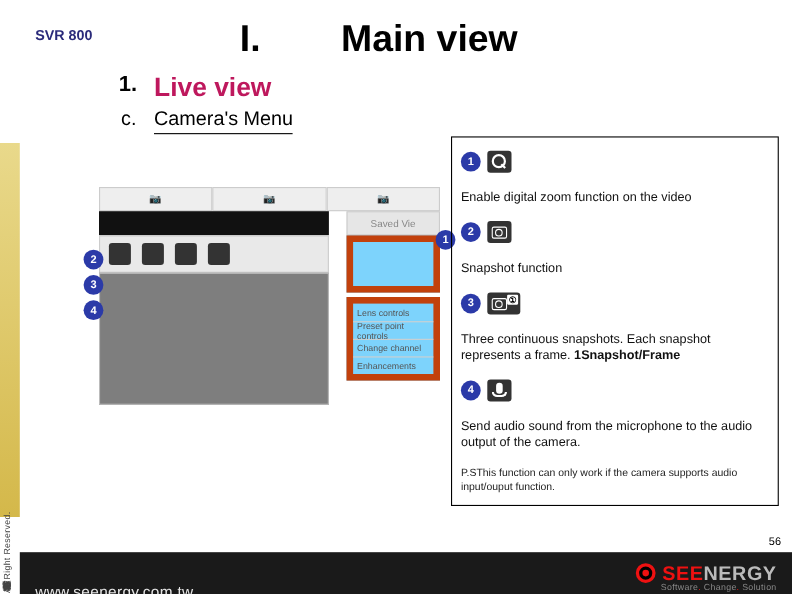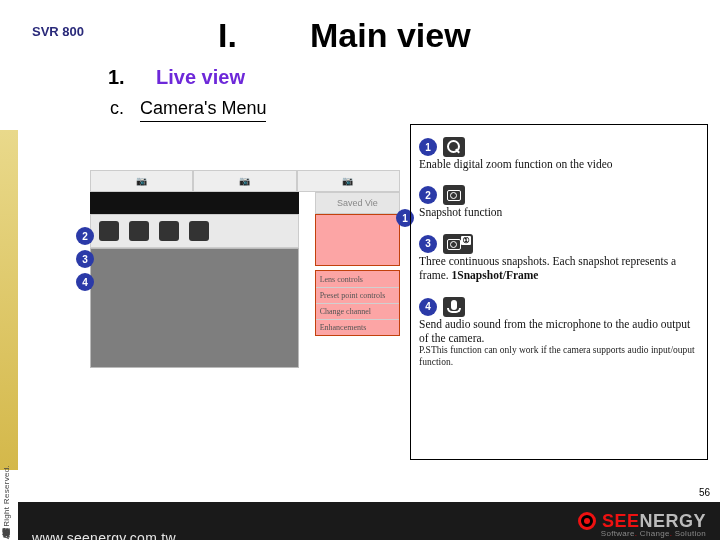--- a/index.html
+++ b/index.html
@@ -2,21 +2,21 @@
 <html><head>
 <meta charset="utf-8">
 <style>
   * { box-sizing: border-box; margin: 0; padding: 0; }
   body { width: 720px; height: 540px; font-family: Arial, sans-serif; position: relative; background: #fff; overflow: hidden; }
   .slide { width: 720px; height: 540px; position: relative; padding-left: 48px; }
   .header-label { position: absolute; top: 24px; left: 32px; font-size: 13px; font-weight: bold; color: #2a2a7a; }
   .title-num { position: absolute; top: 16px; left: 218px; font-size: 34px; font-weight: bold; color: #000; }
   .title-text { position: absolute; top: 16px; left: 310px; font-size: 34px; font-weight: bold; color: #000; }
   .h1-num { position: absolute; top: 66px; left: 108px; font-size: 20px; font-weight: bold; color: #000; }
-  .h1-text { position: absolute; top: 66px; left: 156px; font-size: 20px; font-weight: bold; color: #6d28d9; }
+  .h1-text { position: absolute; top: 66px; left: 140px; font-size: 24px; font-weight: bold; color: #be185d; }
   .h2-num { position: absolute; top: 98px; left: 110px; font-size: 18px; color: #000; }
   .h2-text { position: absolute; top: 98px; left: 140px; font-size: 18px; color: #000; }
   .h2-text::after { content:""; display:block; height:1px; background:#000; margin-top:2px; }
 
   .sidebar { position: absolute; left: 0; top: 130px; width: 18px; height: 340px; background: linear-gradient(180deg,#e9d98b,#d4b84a); }
   .sidebar-text { position: absolute; left: 2px; top: 465px; width: 16px; font-size: 8px; color: #444; writing-mode: vertical-rl; transform: rotate(180deg); white-space: nowrap; letter-spacing: .3px;}
 
   
   .mock { position: absolute; left: 90px; top: 170px; width: 310px; }
   .mock-top { height: 22px; display:flex; }
@@ -25,21 +25,21 @@
   .mock-left { width: 220px; }
   .tabbar { height: 22px; background:#111; display:flex; color:#fff; font-size:10px; }
   .tab { flex:1; display:flex; align-items:center; justify-content:center; }
   .tab.mid { background:#222; }
   .mf { height: 18px; background:#1a1a1a; color:#fff; font-size:10px; padding-left:6px; display:flex; align-items:center; }
   .toolbar { height: 34px; background:#e9e9e9; display:flex; align-items:center; gap:10px; padding:0 8px; border:1px solid #ccc;}
   .ti { width:20px; height:20px; background:#333; border-radius:3px; }
   .videoarea { height: 120px; background:#7e7e7e; border:1px solid #bbb; }
   .mock-right { width: 90px; margin-left: 16px; }
   .saved { height: 22px; background:#e6e6e6; font-size:9px; color:#888; display:flex; align-items:center; justify-content:center; border:1px solid #ccc;}
-  .panel { background:#fca5a5; border:1px solid #c2410c;font-family:Liberation Serif, serif; }
+  .panel { background:#7dd3fc; border:6px solid #c2410c; }
   .panel .row { height: 16px; border-top:1px solid #d0d0d0; font-size:8px; color:#555; padding-left:4px; display:flex; align-items:center;}
   .panel .row:first-child{border-top:0;}
 
   
   .bubble { position:absolute; width:18px; height:18px; border-radius:50%; background:#2b3aa8; color:#fff; font-size:10px; font-weight:bold; display:flex; align-items:center; justify-content:center; }
   .b2 { left: 76px; top: 227px; }
   .b3 { left: 76px; top: 250px; }
   .b4 { left: 76px; top: 273px; }
 
   
@@ -49,21 +49,21 @@
   .ricon { width:22px; height:20px; background:#333; border-radius:3px; position:relative; flex-shrink:0;}
   .ricon.zoom::after{content:"";position:absolute;width:9px;height:9px;border:2px solid #fff;border-radius:50%;left:4px;top:3px;}
   .ricon.zoom::before{content:"";position:absolute;width:5px;height:2px;background:#fff;left:12px;top:13px;transform:rotate(45deg);}
   .ricon.cam::after{content:"";position:absolute;width:12px;height:9px;border:1px solid #fff;border-radius:2px;left:4px;top:5px;}
   .ricon.cam::before{content:"";position:absolute;width:5px;height:5px;border:1px solid #fff;border-radius:50%;left:7px;top:7px;}
   .ricon.cam3 { width:30px; }
   .ricon.cam3 .badge{position:absolute;right:2px;top:2px;background:#fff;color:#000;width:10px;font-size:8px;font-weight:bold;text-align:center;border-radius:1px;}
   .ricon.cam3::after{content:"";position:absolute;width:12px;height:9px;border:1px solid #fff;border-radius:2px;left:4px;top:5px;}
   .ricon.mic::after{content:"";position:absolute;width:6px;height:10px;background:#fff;border-radius:3px;left:8px;top:3px;}
   .ricon.mic::before{content:"";position:absolute;width:10px;height:3px;border-bottom:2px solid #fff;border-left:2px solid #fff;border-right:2px solid #fff;border-radius:0 0 6px 6px;left:4px;top:11px;}
-  .rtext { font-size:11.5px; color:#111; line-height:1.25; margin-top:0;font-family:Liberation Serif, serif; }
+  .rtext { font-size:11.5px; color:#111; line-height:1.25; margin-top:16px; }
   .rtext.small { font-size:9.5px; color:#222; }
   .rtext b { font-weight:bold; }
 
   
   .footer { position:absolute; left:18px; right:0; bottom:0; height:38px; background:#1a1a1a; display:flex; align-items:center; padding:0 14px; justify-content:space-between;}
   .furl { color:#e6e6e6; font-size:14px; letter-spacing:.3px;margin-top:34px;}
   .flogo { display:flex; align-items:center; gap:6px; }
   .flogo .dot { width:18px; height:18px; border-radius:50%; border:3px solid #e11; background:#000; position:relative;}
   .flogo .dot::after{content:"";position:absolute;width:6px;height:6px;border-radius:50%;background:#e11;left:3px;top:3px;}
   .flogo .brand { font-size:18px; font-weight:800; color:#bbb; letter-spacing:.5px;}

